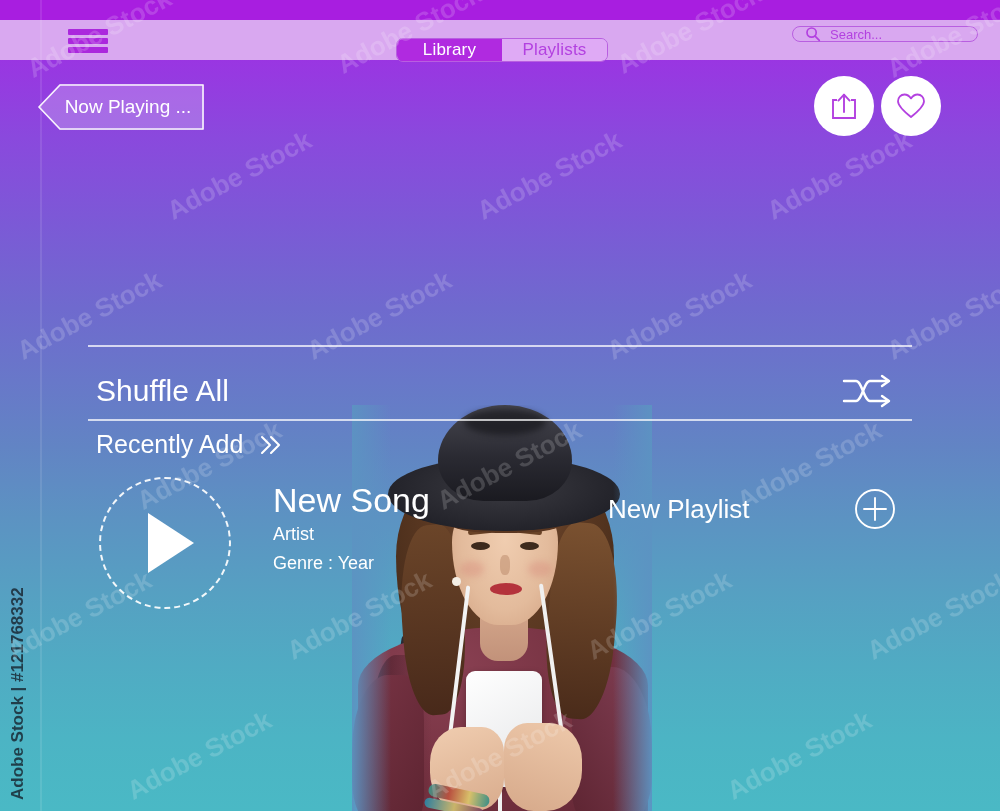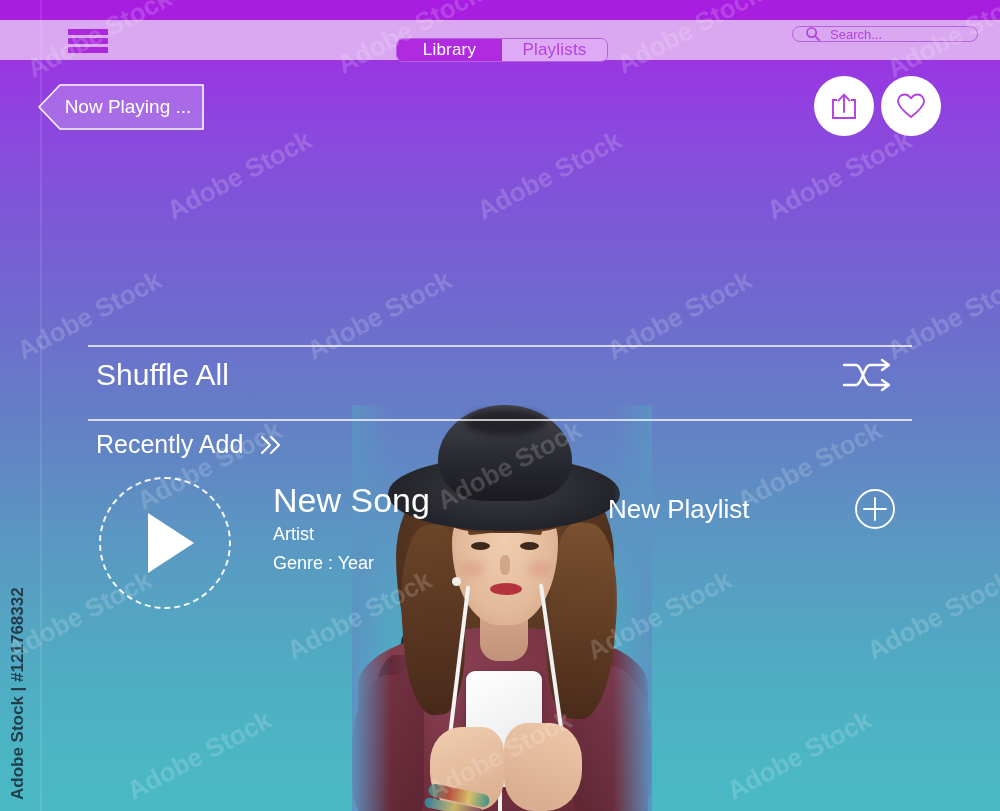--- a/index.html
+++ b/index.html
@@ -270,21 +270,21 @@
 
   .rule {
     position:absolute; left:88px; width:824px; height:1.5px;
     background:rgba(255,255,255,.72);
   }
   #rule-top { top:345px; }
   #rule-bot { top:419px; }
 
   #shuffle-row {
     position:absolute; left:96px; top:358px; width:800px; height:50px;
-    display:flex; align-items:flex-start; justify-content:space-between;
+    display:flex; align-items:flex-end; justify-content:space-between;
     cursor:pointer;
   }
   #shuffle-row .label { color:#fff; font-size:30px; font-weight:300; }
 
   #recently {
     position:absolute; left:96px; top:430px;
     display:flex; align-items:center; gap:14px;
     color:#fff; font-size:25px; font-weight:300;
     cursor:pointer;
     text-align:center;

